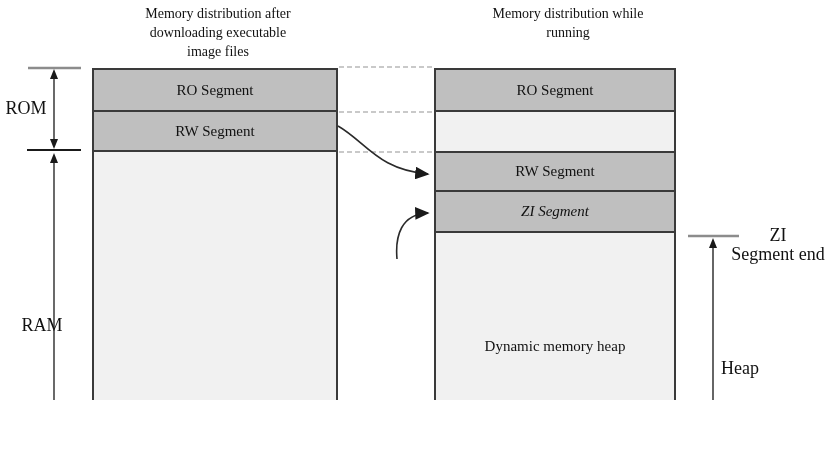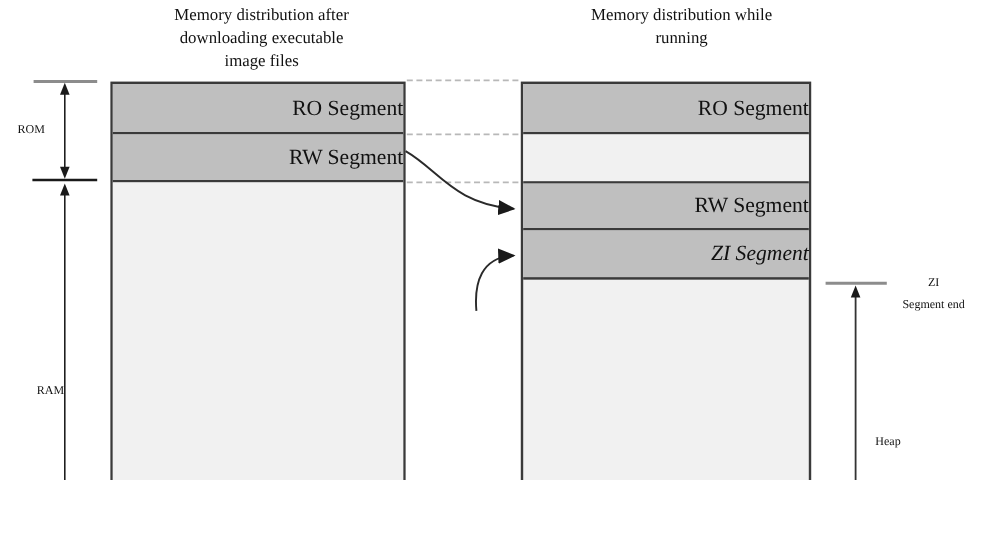--- a/index.html
+++ b/index.html
@@ -27,33 +27,33 @@
     top:68px; height:394px;
     box-sizing:border-box;
     border:2px solid #3a3a3a;
     background:#f1f1f1;
     display:flex; flex-direction:column;
   }
   #left-column  { left:92px;  width:246px; }
   #right-column { left:434px; width:242px; }
 
   .seg {
-    display:flex; align-items:center; justify-content:flex-end;
-    font-size:18px;
+    display:flex; align-items:center; justify-content:center;
+    font-size:15px;
     flex:0 0 auto;
     box-sizing:content-box;
   }
   .seg.gray  { background:#bfbfbf; }
   .seg.light { background:#f1f1f1; }
   .seg.bb    { border-bottom:2px solid #3a3a3a; }
   .seg.fill  { flex:1 1 auto; }
 
   .side-label {
     position:absolute;
-    font-size:10px;
+    font-size:18px;
     line-height:19px;
     text-align:center;
     white-space:pre-line;
   }
   #rom-label  { left:4px;   top:99px;  width:44px;  }
   #ram-label  { left:20px;   top:316px; width:44px;  }
   #zi-end-label { left:718px; top:226px; width:120px; }
   #heap-label { left:710px; top:335px; width:60px;margin-top:24px;  }
 
   #overlay {
@@ -90,20 +90,23 @@
       <span>RO Segment</span>
     </div>
     <div class="seg light bb" style="height:39px;">
       <span></span>
     </div>
     <div class="seg gray bb" style="height:37px;">
       <span>RW Segment</span>
     </div>
     <div class="seg gray bb" style="height:39px;font-style:italic;">
       <span>ZI Segment</span>
+    </div>
+    <div class="seg light fill">
+      <span>Dynamic memory heap</span>
     </div>
   </div>
 
   <div class="side-label" id="rom-label">ROM</div>
   <div class="side-label" id="ram-label">RAM</div>
   <div class="side-label" id="zi-end-label">ZI
 Segment end</div>
   <div class="side-label" id="heap-label">Heap</div>
 
   <svg id="overlay" viewBox="0 0 829 464" xmlns="http://www.w3.org/2000/svg">

